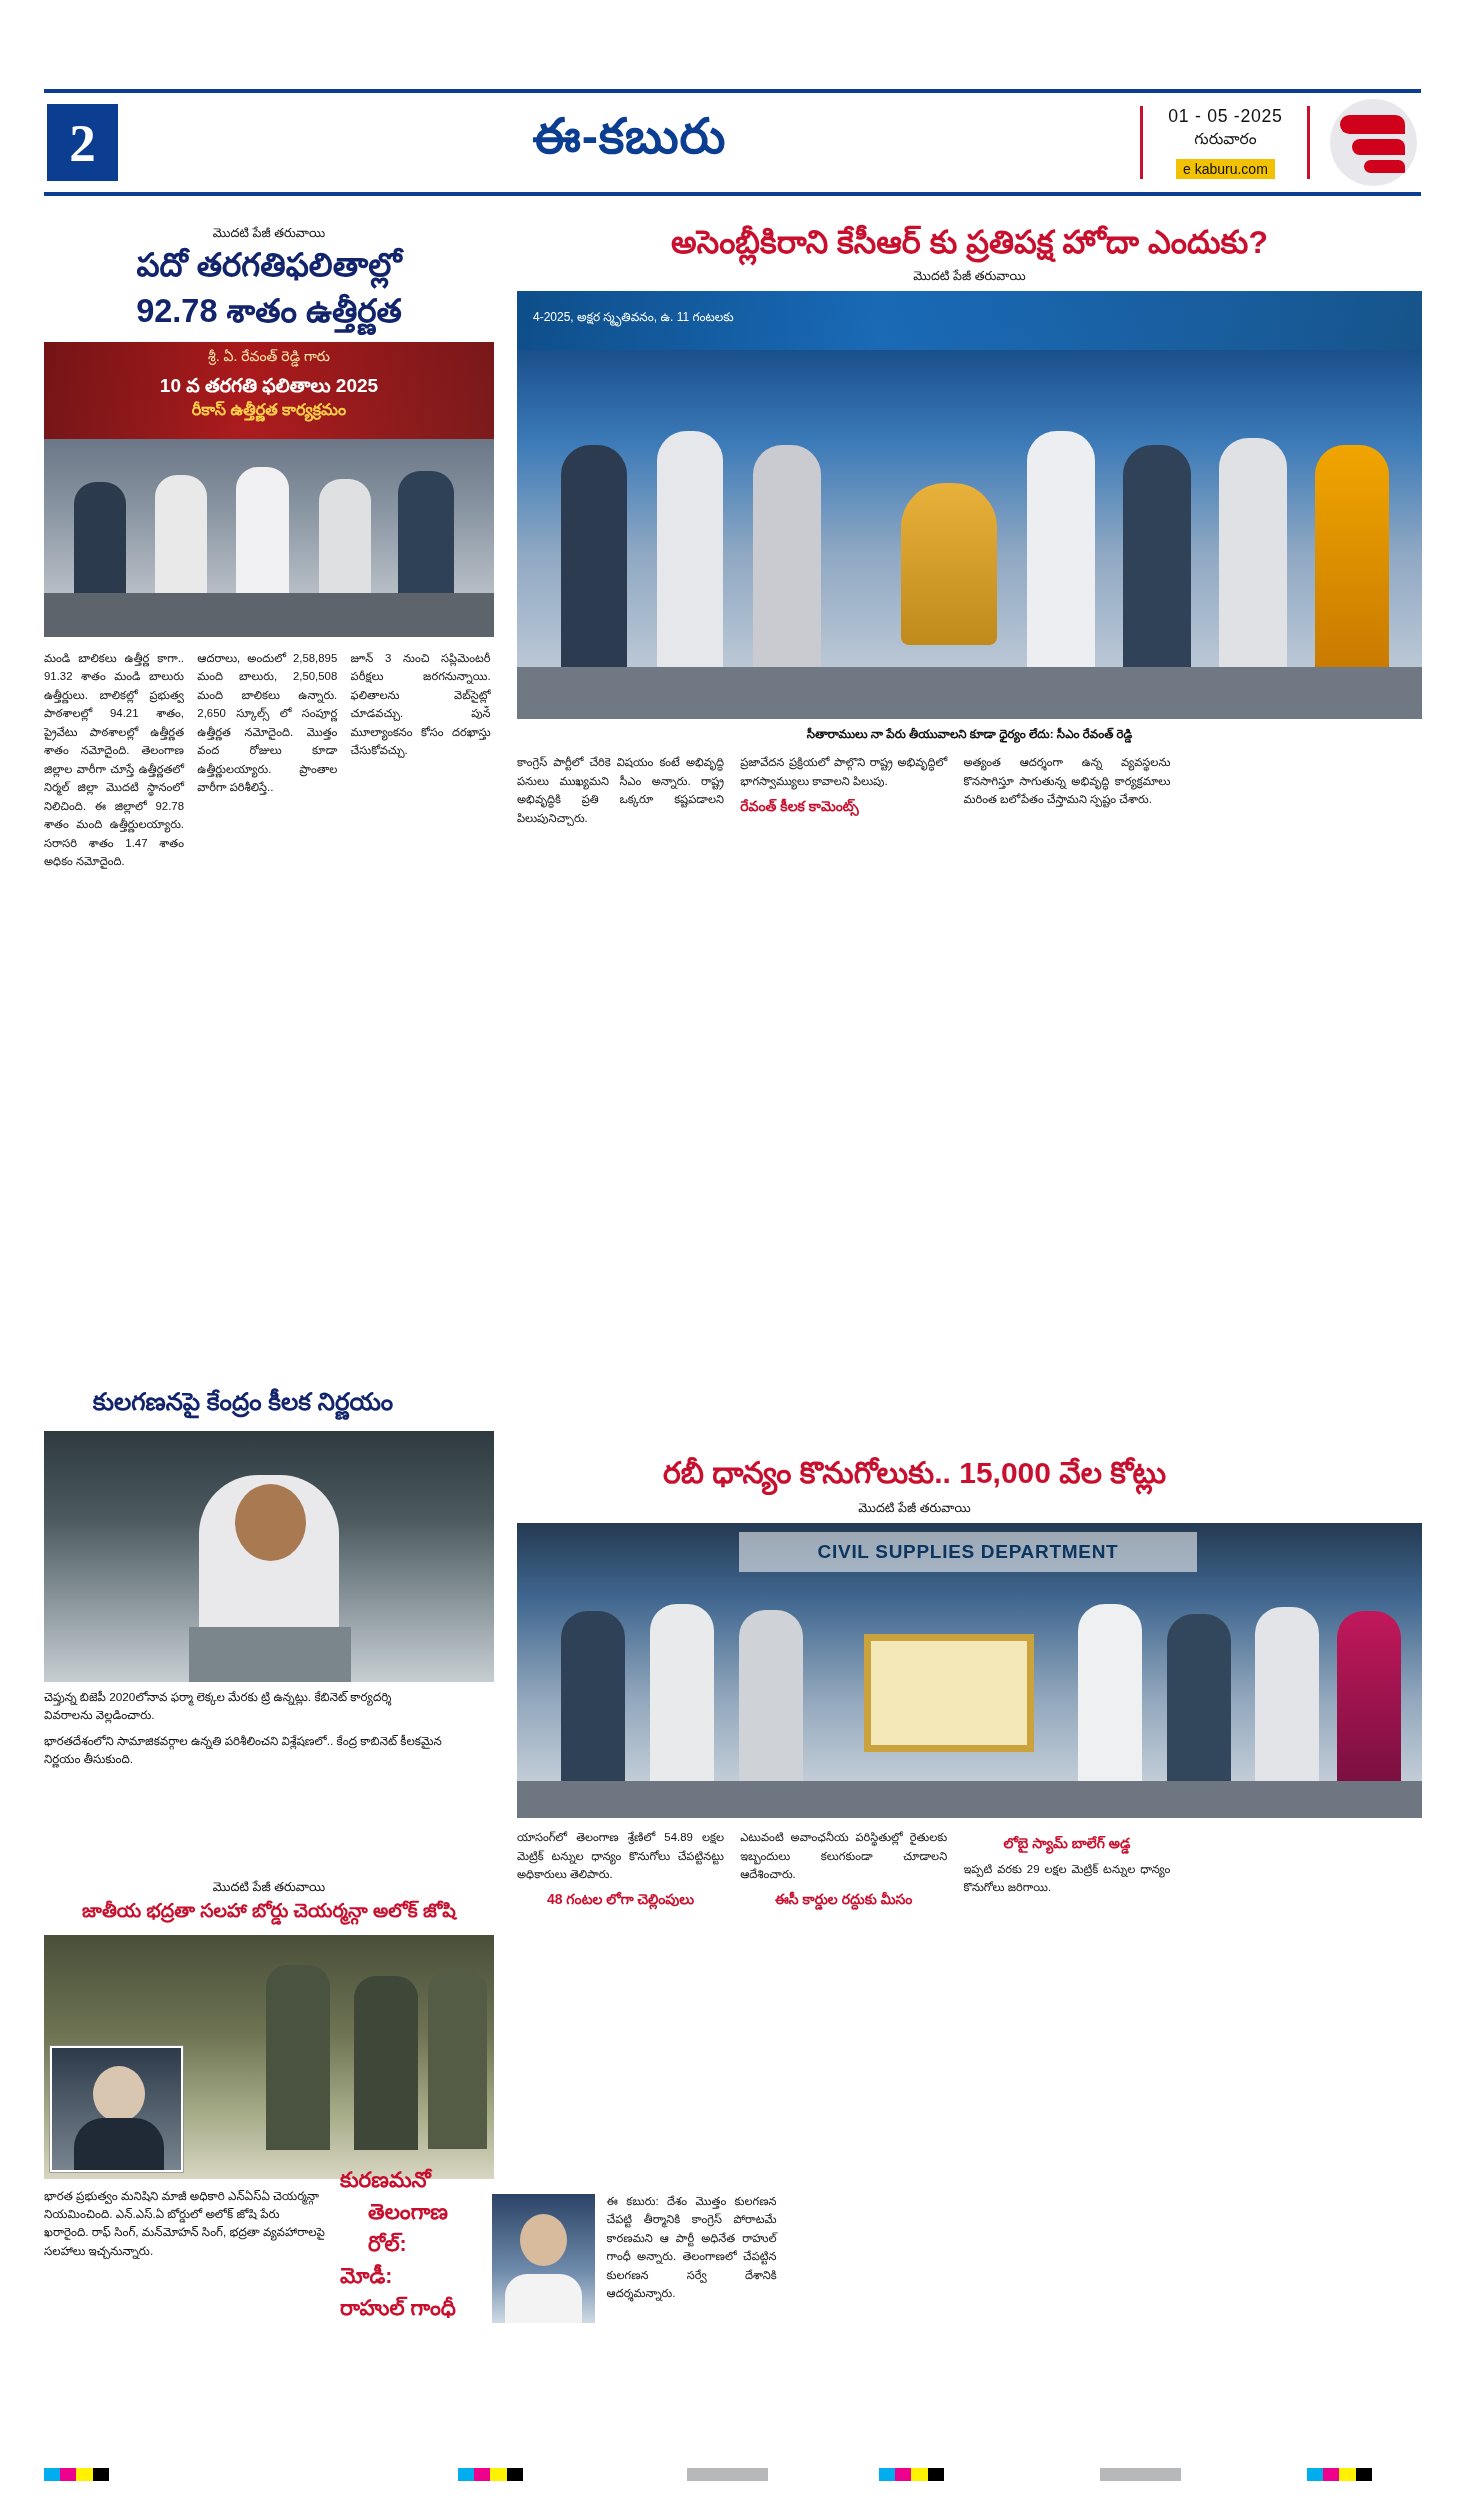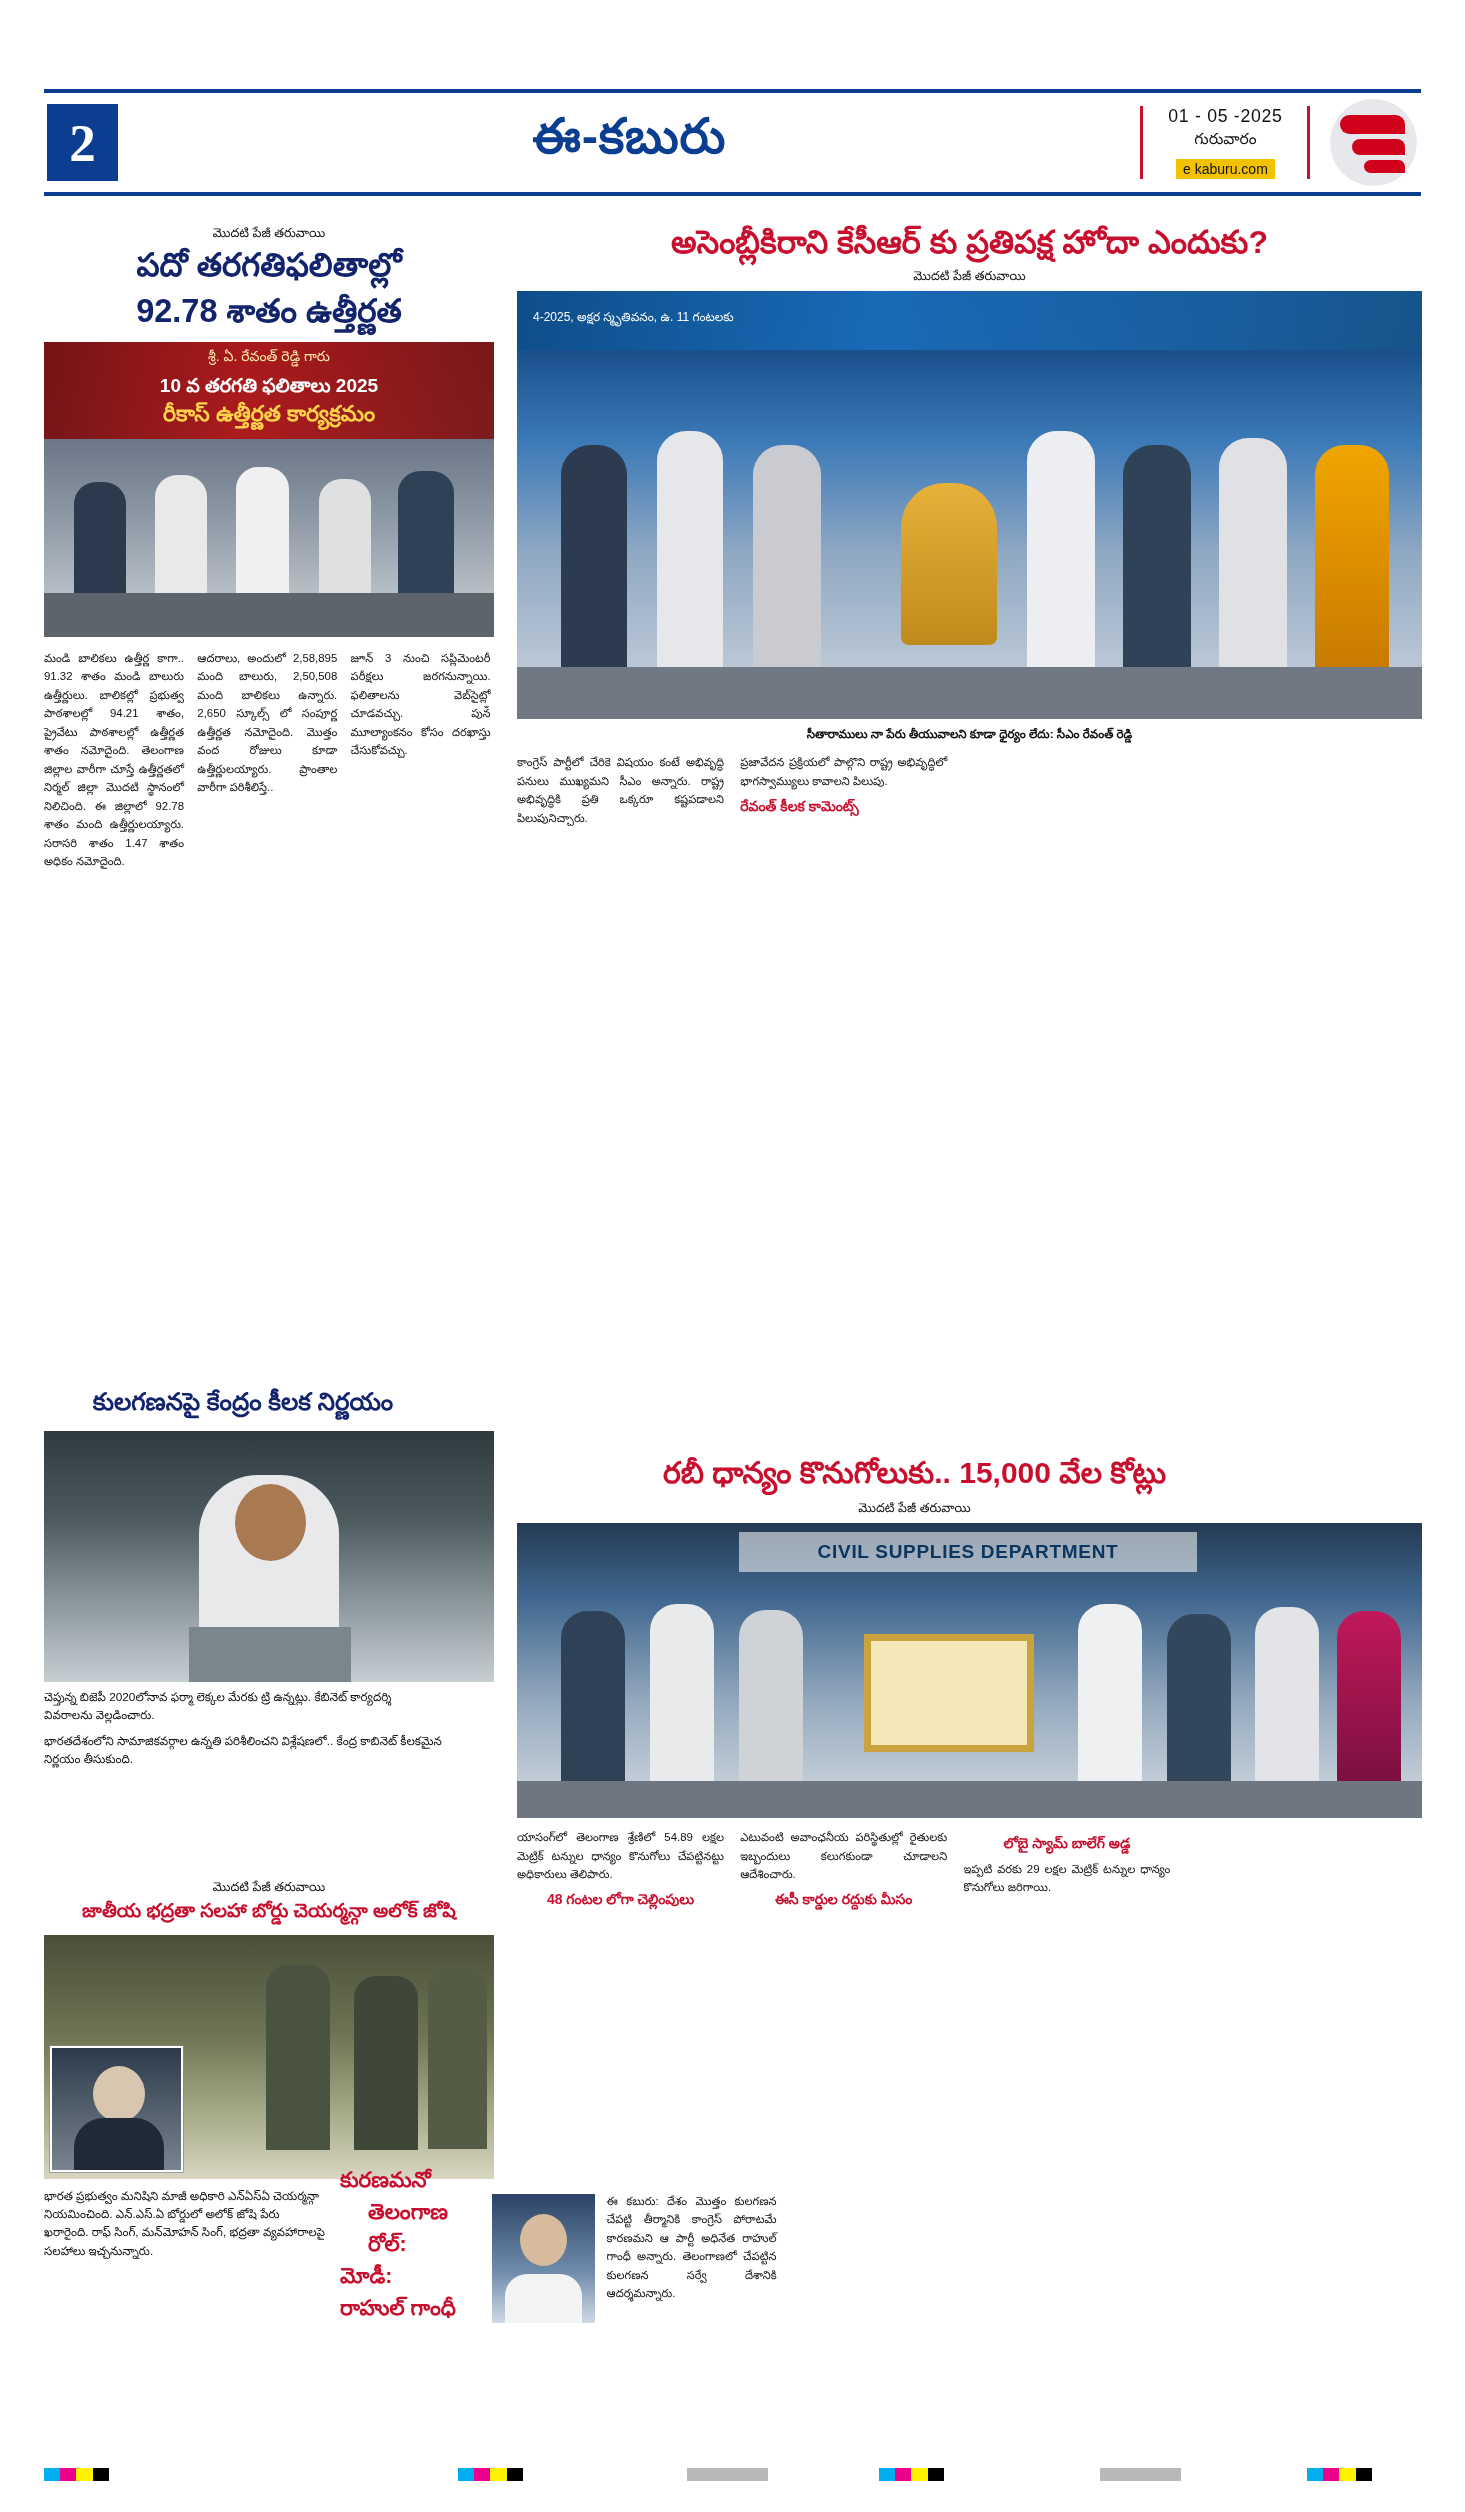--- a/index.html
+++ b/index.html
@@ -147,21 +147,21 @@
 
   <div style="position:absolute; left:44px; top:222px; width:450px;">
     <div class="kicker">మొదటి పేజీ తరువాయి</div>
     <div class="headline-blue" style="font-size:32.5px; line-height:1.2;">పదో తరగతిఫలితాల్లో</div>
     <div class="headline-blue" style="font-size:32.5px; line-height:1.25; margin-top:5.9px;">92.78 శాతం ఉత్తీర్ణత</div>
 
     <div class="photo ph-a" style="width:450px; height:295px; margin-top:10.3px;">
       <div style="position:absolute; left:0; top:0; width:100%; height:97px; background:linear-gradient(90deg,#7a1010,#b31414 45%,#7a1010); opacity:.92;"></div>
       <div style="position:absolute; left:0; top:5.9px; width:100%; text-align:center; color:#ffe9a8; font-size:14px;">శ్రీ. ఏ. రేవంత్ రెడ్డి గారు</div>
       <div style="position:absolute; left:0; top:32.5px; width:100%; text-align:center; color:#fff; font-size:19px; font-weight:bold;">10 వ తరగతి ఫలితాలు 2025</div>
-      <div style="position:absolute; left:0; top:59px; width:100%; text-align:center; color:#ffd24a; font-size:22px; font-weight:bold;">రీకాస్ ఉత్తీర్ణత కార్యక్రమం</div>
+      <div style="position:absolute; left:0; top:59px; width:100%; text-align:center; color:#ffd24a; font-size:16px; font-weight:bold;">రీకాస్ ఉత్తీర్ణత కార్యక్రమం</div>
       <div style="position:absolute; left:0; bottom:0; width:100%; height:198px; background:linear-gradient(180deg,#6b7687 0%,#8e99a6 40%,#cfd4d9 100%);"></div>
       <div style="position:absolute; left:29.5px; bottom:44px; width:52px; height:111px; background:#2b3b4d; border-radius:22px 22px 0 0;"></div>
       <div style="position:absolute; left:111px; bottom:44px; width:52px; height:118px; background:#e9e9ea; border-radius:22px 22px 0 0;"></div>
       <div style="position:absolute; left:192px; bottom:44px; width:53px; height:126px; background:#f0f0f2; border-radius:22px 22px 0 0;"></div>
       <div style="position:absolute; left:275px; bottom:44px; width:52px; height:114px; background:#dfe0e2; border-radius:22px 22px 0 0;"></div>
       <div style="position:absolute; left:354px; bottom:44px; width:56px; height:122px; background:#2f4156; border-radius:22px 22px 0 0;"></div>
       <div style="position:absolute; left:0; bottom:0; width:100%; height:44px; background:#5d646c;"></div>
     </div>
 
     <div style="display:flex; gap:13.3px; margin-top:11.8px;">
@@ -193,20 +193,23 @@
     <div class="caption" style="margin-top:5.9px; text-align:center; font-weight:bold;">సీతారాములు నా పేరు తీయువాలని కూడా ధైర్యం లేదు: సీఎం రేవంత్ రెడ్డి</div>
 
     <div style="display:flex; gap:16.2px; margin-top:10.3px;">
       <div style="width:207px;">
         <div class="body-col">కాంగ్రెస్ పార్టీలో చేరికె విషయం కంటే అభివృద్ధి పనులు ముఖ్యమని సీఎం అన్నారు. రాష్ట్ర అభివృద్ధికి ప్రతి ఒక్కరూ కష్టపడాలని పిలుపునిచ్చారు.</div>
       </div>
       <div style="width:207px;">
         <div class="body-col">ప్రజావేదన ప్రక్రియలో పాల్గొని రాష్ట్ర అభివృద్ధిలో భాగస్వామ్యులు కావాలని పిలుపు.</div>
         <div class="subhead-red">రేవంత్ కీలక కామెంట్స్</div>
       </div>
+      <div style="width:207px;">
+        <div class="body-col">అత్యంత ఆదర్శంగా ఉన్న వ్యవస్థలను కొనసాగిస్తూ సాగుతున్న అభివృద్ధి కార్యక్రమాలు మరింత బలోపేతం చేస్తామని స్పష్టం చేశారు.</div>
+      </div>
     </div>
   </div>
 
   <div style="position:absolute; left:44px; top:1388px; width:398px;">
     <div class="headline-blue" style="font-size:24.4px;">కులగణనపై కేంద్రం కీలక నిర్ణయం</div>
     <div class="photo ph-f" style="width:450px; height:251px; margin-top:8.9px;">
       <div style="position:absolute; left:0; top:0; width:100%; height:100%; background:linear-gradient(180deg,#2e3a3f 0%,#4c5a60 35%,#8e9aa0 70%,#c7ced2 100%);"></div>
       <div style="position:absolute; left:155px; top:44px; width:140px; height:207px; background:#e9e9ec; border-radius:59px 59px 0 0;"></div>
       <div style="position:absolute; left:191px; top:53px; width:71px; height:77px; background:#a97a52; border-radius:50%;"></div>
       <div style="position:absolute; left:145px; bottom:0; width:162px; height:55px; background:#7b868c;"></div>

